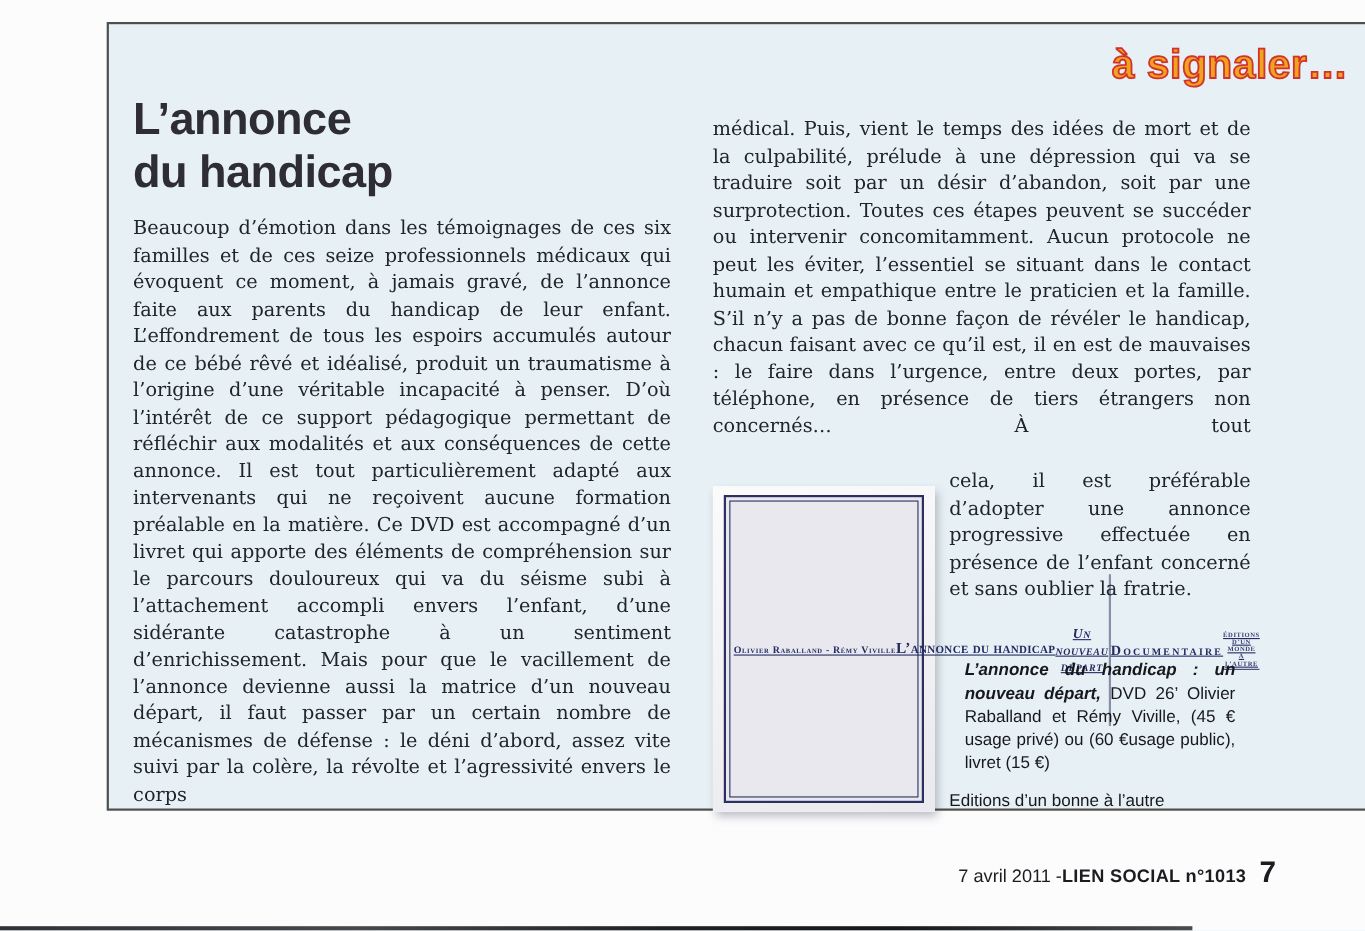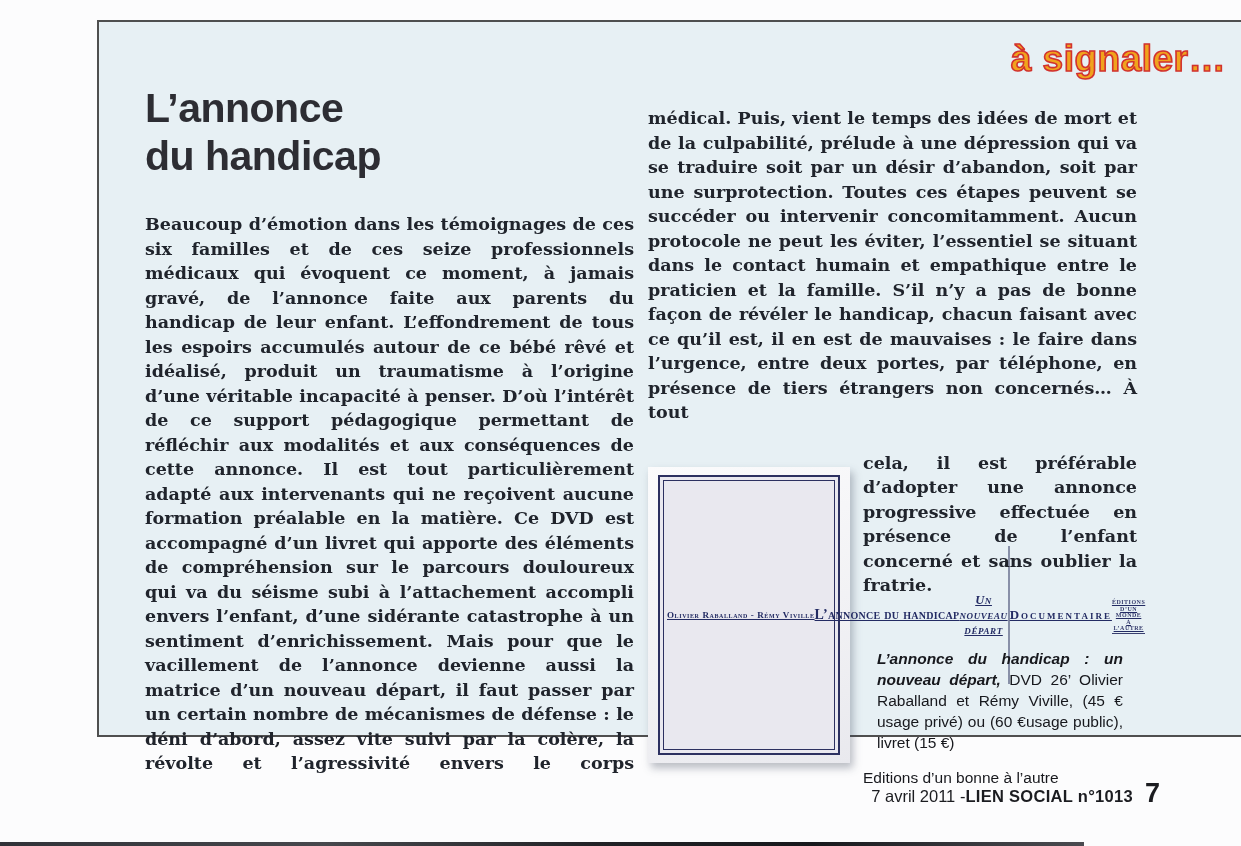--- a/index.html
+++ b/index.html
@@ -11,31 +11,31 @@
   .panel{
     position:absolute;left:97px;top:20px;width:1165px;height:717px;
     background:#e7f0f4;border:2px solid #4f4f4f;box-sizing:border-box;
   }
   .signal{
     position:absolute;top:16px;right:34px;
     font-family:"Liberation Sans",sans-serif;font-weight:700;font-size:37px;
     color:#f0a31d;-webkit-text-stroke:1.6px #d2322e;letter-spacing:.5px;
     text-shadow:0 0 1px #d2322e;
   }
-  .col-left{position:absolute;left:46px;top:62px;width:489px;}
+  .col-left{position:absolute;left:22px;top:62px;width:489px;}
   .page-title{
     margin:0;font-family:"Liberation Sans",sans-serif;font-weight:700;
     font-size:41px;line-height:48px;color:#2d2d33;letter-spacing:-.5px;
   }
   .bodytext{
     font-family:"DejaVu Serif", serif;font-size:17.5px;line-height:24.5px;
-    color:#20242c;text-align:justify;margin:0;font-weight:bold;
+    color:#20242c;text-align:justify;margin:0;
   }
   .fill-last{text-align-last:justify;}
-  .p-left{margin-top:32px;}
+  .p-left{margin-top:16px;}
   .col-right{position:absolute;left:549px;top:84px;width:489px;}
   .media-row{display:flex;margin-top:26px;}
   .dvd-photo{
     flex:0 0 202px;width:202px;height:296px;margin-top:16px;box-sizing:border-box;
     background:linear-gradient(160deg,#fbfbfc 0%,#f1f1f4 60%,#e9e9ee 100%);
     box-shadow:3px 5px 8px rgba(60,70,90,.35);
     padding:8px 10px;
   }
   .cover{
     height:100%;box-sizing:border-box;border:2px solid #2c3060;background:#e9e8ef;

